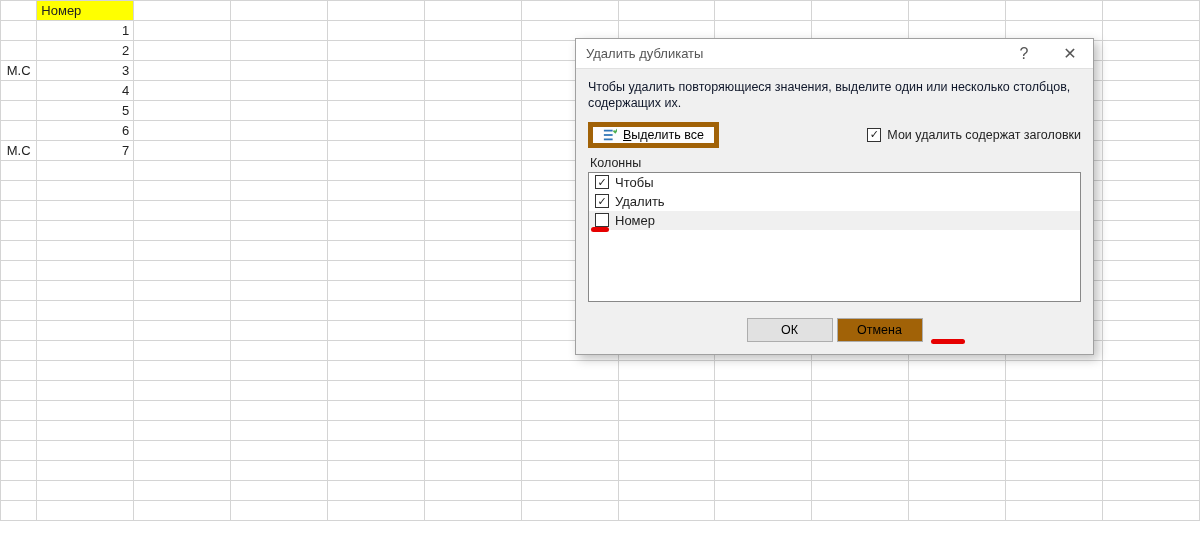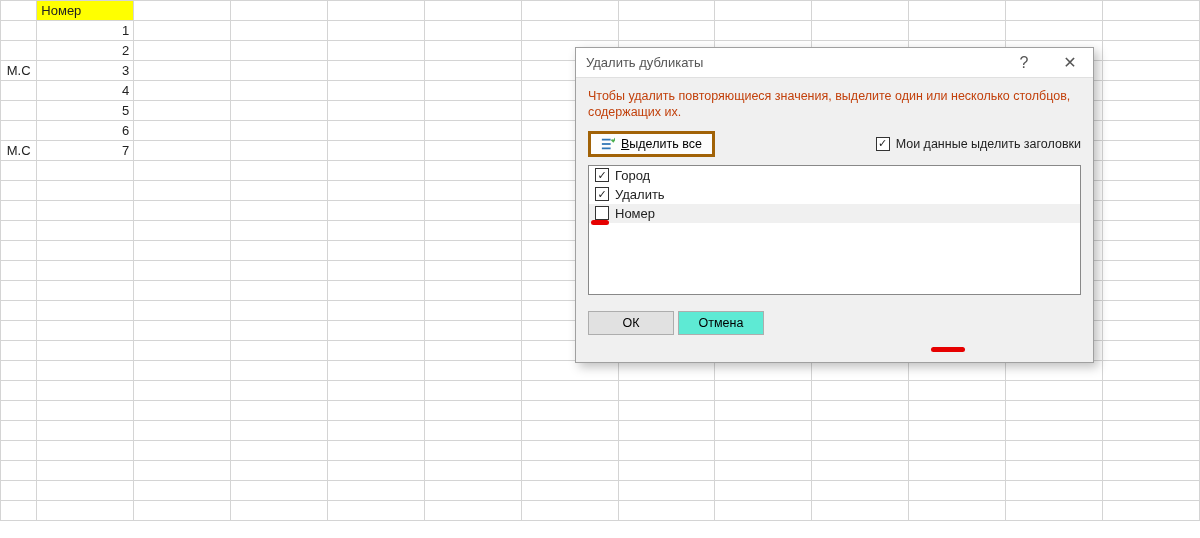--- a/index.html
+++ b/index.html
@@ -40,21 +40,21 @@
   .hdr-cell {
     background: #ffff00 !important;
     font-weight: 400;
     text-align: left !important;
   }
 
   
   .dialog {
     position: absolute;
     left: 575px;
-    top: 47px;
+    top: 38px;
     width: 519px;
     background: #f0f0f0;
     border: 1px solid #a0a0a0;
     box-shadow: 4px 4px 10px rgba(0,0,0,.25);
   }
   .titlebar {
     display: flex;
     align-items: center;
     height: 30px;
     padding-left: 10px;
@@ -72,37 +72,37 @@
     justify-content: center;
     color: #555;
     font-size: 16px;
   }
   .dlg-body {
     padding: 10px 12px 6px 12px;
   }
   .instr {
     font-size: 12.5px;
     line-height: 1.3;
-    color: #c2410c;
+    color: #0f172a;
     margin-bottom: 10px;
   }
   .row-buttons {
     display: flex;
     align-items: center;
     gap: 12px;
     margin-bottom: 8px;
   }
   .xlbtn {
     display: inline-flex;
     align-items: center;
     gap: 6px;
     height: 26px;
     padding: 0 10px;
     background: #fdfdfd;
-    border: 3px solid #a16207;
+    border: 5px solid #a16207;
     font-size: 12.5px;
     cursor: pointer;
   }
   .xlbtn .ico { width: 14px; height: 14px; }
   .headers-check {
     display: inline-flex;
     align-items: center;
     gap: 6px;
     font-size: 12.5px;
   }
@@ -138,29 +138,29 @@
     border: 1px solid #333;
     display: inline-flex;
     align-items: center;
     justify-content: center;
     font-size: 11px;
     background: #fff;
     flex-shrink: 0;
   }
   .footer {
     display: flex;
-    justify-content: flex-start;
+    justify-content: center;
     gap: 4px;
-    padding: 10px 12px 27px 12px;
+    padding: 10px 12px 12px 12px;
   }
   .dlgbtn {
     min-width: 86px;
     height: 24px;
     border: 1px solid #adadad;
-    background: #5eead4;
+    background: #a16207;
     font-size: 12.5px;
     cursor: pointer;
   }
   .dlgbtn.primary {
     background: #e1e1e1;
   }
 
   
   .redmark {
     position: absolute;
@@ -602,29 +602,30 @@
           <path d="M12 3 l2 2 l3 -4" stroke="#4caf50" stroke-width="2" fill="none"></path>
         </svg>
         <span><span class="underline-letter">В</span><span id="sa-rest">ыделить все</span></span>
       </button>
 
 
       <span style="flex:1"></span>
 
       <label class="headers-check">
         <span class="cb">✓</span>
-        <span>Мои данные ыделить заголовки</span>
+        <span>Мои удалить содержат заголовки</span>
       </label>
     </div>
 
+    <div class="section-label">Колонны</div>
 
     <div class="listbox">
       <div class="listrow">
         <span class="cb">✓</span>
-        <span>Город</span>
+        <span>Чтобы</span>
       </div>
       <div class="listrow">
         <span class="cb">✓</span>
         <span>Удалить</span>
       </div>
       <div class="listrow sel" style="position:relative;">
         <span class="cb"></span>
         <span>Номер</span>
         <span class="redmark cb3"></span>
       </div>

